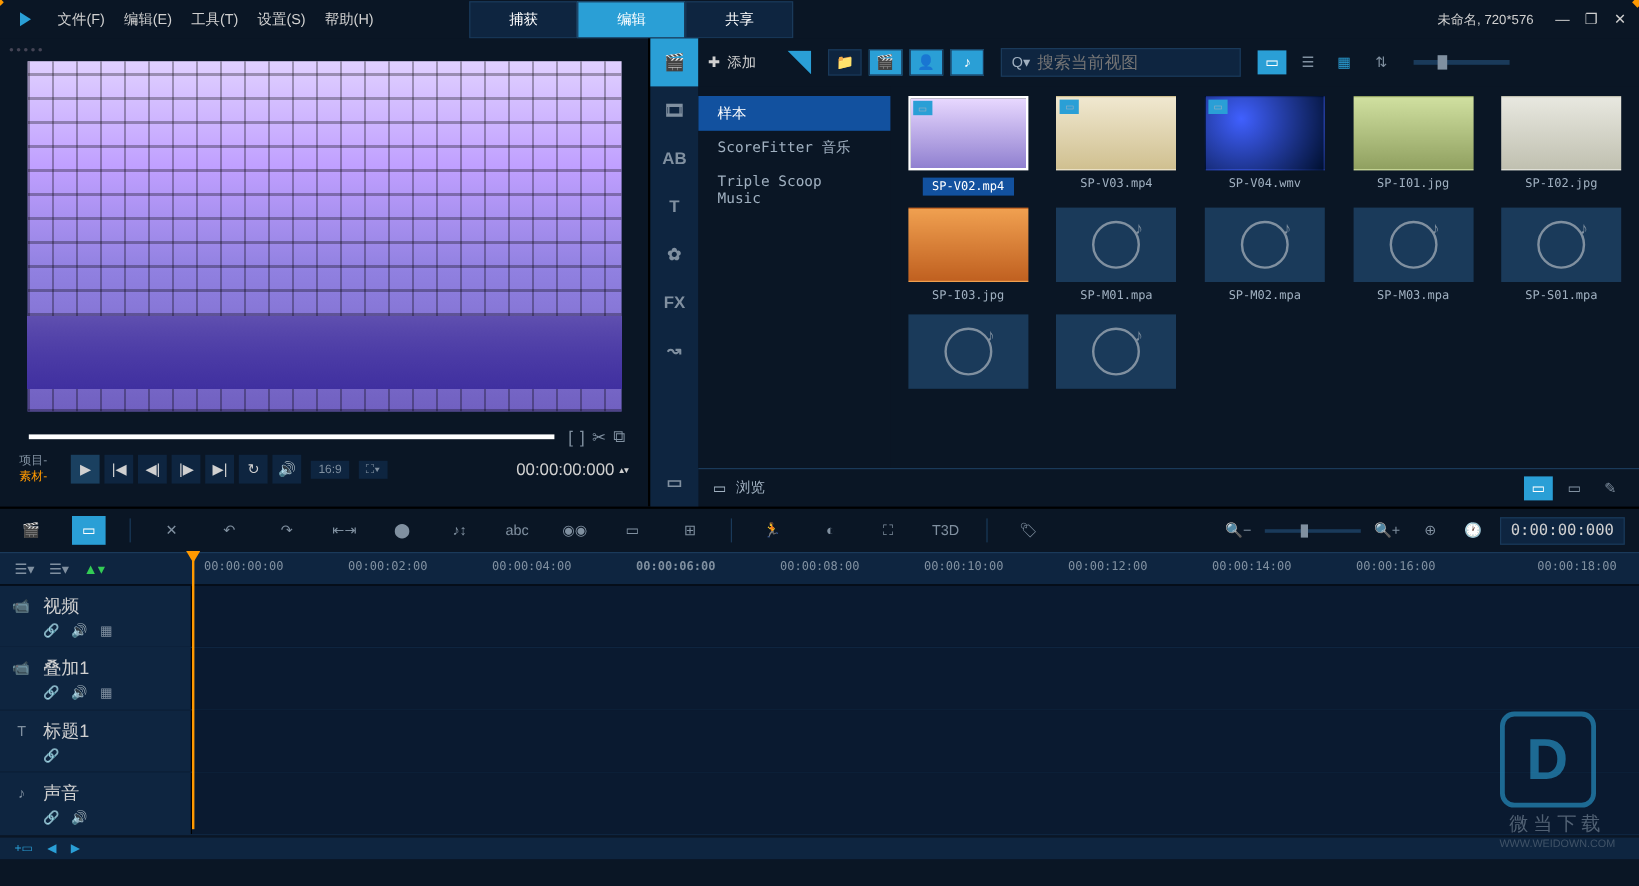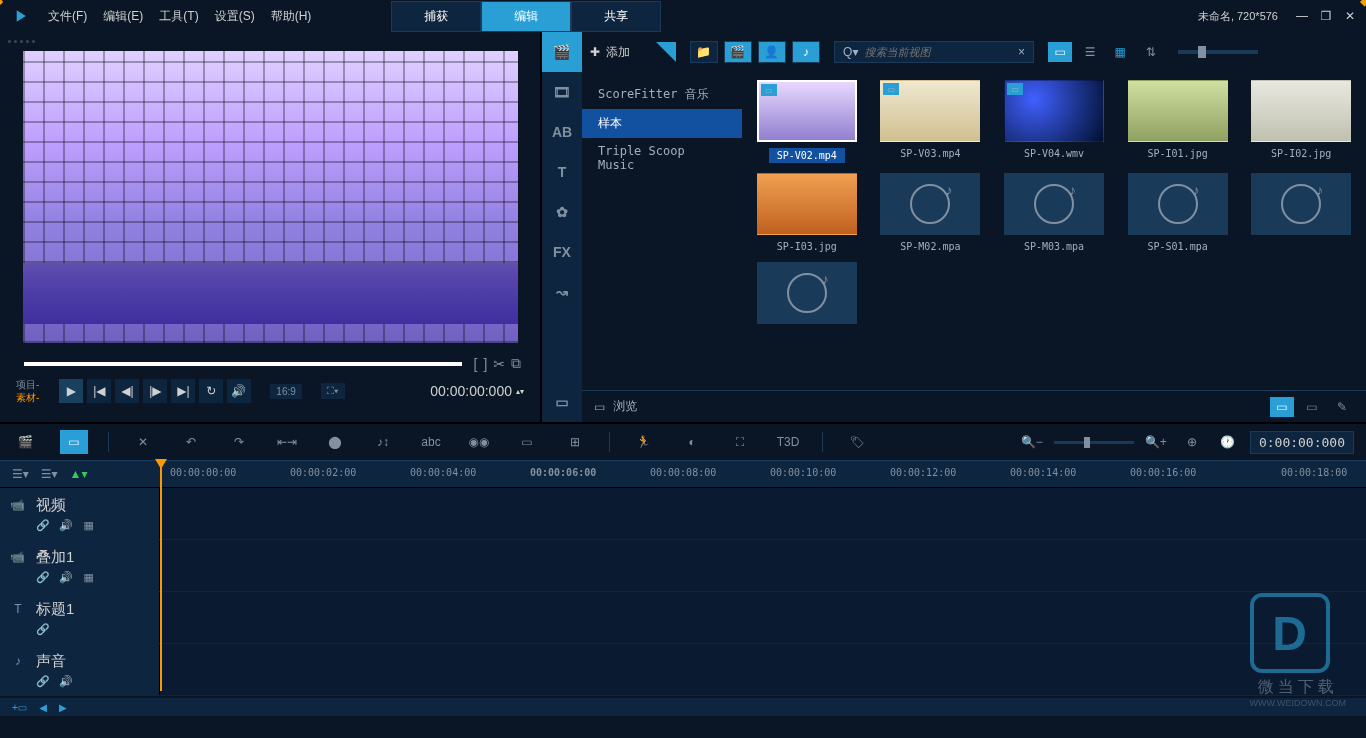--- a/index.html
+++ b/index.html
@@ -25,36 +25,36 @@
 .preview-seek{display:flex;align-items:center;margin:8px 8px 0}
 .seek-bar{flex:1;height:4px;background:#fff;margin:0 8px;position:relative}
 .seek-marker{position:absolute;top:-6px;width:12px;height:12px}
 .seek-marker.start{left:-6px;color:#f90}
 .seek-marker.end{right:-6px;color:#f90}
 .bracket-btn{color:#8090a0;font-size:14px;margin:0 3px;cursor:pointer}
 .transport{display:flex;align-items:center;padding:6px 8px;gap:4px}
 .transport-label{font-size:10px;color:#8090a0;line-height:1.3;margin-right:16px}
 .transport-btn{width:24px;height:24px;background:#0e2540;display:flex;align-items:center;justify-content:center;cursor:pointer;color:#d0d0d0}
 .play-btn{background:#1a4060}
-.dropdown-small{background:#0e2540;padding:2px 6px;font-size:10px;color:#8090a0;margin-left:15px}
+.dropdown-small{background:#0e2540;padding:2px 6px;font-size:10px;color:#8090a0;margin-left:4px}
 .timecode{margin-left:auto;font-family:monospace;color:#d0d0d0;font-size:14px;display:flex;align-items:center}
 .timecode-arrow{margin-left:4px;font-size:8px}
 .library-pane{flex:1;background:#0a1625;display:flex;border-left:2px solid #000}
 .lib-sidebar{width:40px;background:#0e2540;display:flex;flex-direction:column}
 .lib-side-btn{height:40px;display:flex;align-items:center;justify-content:center;cursor:pointer;color:#8090a0;font-size:14px;font-weight:bold}
 .lib-side-btn.active{background:#2a9fd6;color:#fff}
 .lib-side-btn.bottom{margin-top:auto}
 .lib-content{flex:1;display:flex;flex-direction:column}
 .lib-toolbar{height:40px;display:flex;align-items:center;padding:0 8px;gap:6px;background:#0a1625}
 .lib-add{display:flex;align-items:center;gap:6px;color:#d0d0d0;cursor:pointer;margin-right:20px}
 .corner-pin{width:20px;height:20px;background:#2a9fd6;clip-path:polygon(0 0,100% 0,100% 100%);margin-right:8px}
 .filter-btn{width:28px;height:22px;background:#0e2540;display:flex;align-items:center;justify-content:center;cursor:pointer;color:#8090a0;border:1px solid #1a3a5a}
 .filter-btn.active{background:#2a9fd6;color:#fff}
 .search-box{flex:1;max-width:200px;background:#0e2540;border:1px solid #1a3a5a;padding:3px 8px;display:flex;align-items:center;gap:6px;margin:0 8px}
-.search-input{background:transparent;border:none;color:#8090a0;flex:1;font-size:11px;font-style:italic;outline:none}
+.search-input{background:transparent;border:none;color:#8090a0;flex:1;font-size:14px;outline:none}
 .view-btn{width:24px;height:20px;display:flex;align-items:center;justify-content:center;cursor:pointer;color:#8090a0}
 .view-btn.active{background:#2a9fd6;color:#fff}
 .sort-btn{cursor:pointer;color:#8090a0;margin:0 8px}
 .zoom-slider{width:80px;height:4px;background:#1a3a5a;position:relative;margin:0 8px}
 .zoom-thumb{position:absolute;top:-4px;left:20px;width:8px;height:12px;background:#8090a0}
 .lib-main{flex:1;display:flex}
 .lib-tree{width:160px;background:#0a1625;padding:8px 0}
 .tree-item{padding:6px 16px;cursor:pointer;color:#a0b0c0;font-family:monospace;font-size:12px}
 .tree-item.active{background:#12519f;color:#fff}
 .lib-grid{flex:1;padding:8px;display:grid;grid-template-columns:repeat(5,1fr);gap:10px;align-content:start;overflow:auto}
@@ -212,22 +212,22 @@
         <div class="view-btn active">▭</div>
         <div class="view-btn">☰</div>
         <div class="view-btn" style="color:#2a9fd6">▦</div>
         <div class="sort-btn">⇅</div>
         <div class="zoom-slider">
             <div class="zoom-thumb"></div>
           </div>
       </div>
       <div class="lib-main">
         <div class="lib-tree">
+          <div class="tree-item active">样本</div>
           <div class="tree-item">ScoreFitter 音乐</div>
-          <div class="tree-item active">样本</div>
           <div class="tree-item">Triple Scoop Music</div>
         </div>
         <div class="lib-grid" id="media-grid">
             <div class="media-item selected">
               <div class="media-thumb thumb-grad1">
                 <div class="media-badge">▭</div>
               </div>
               <div class="media-label">SP-V02.mp4</div>
             </div>
             <div class="media-item">
@@ -246,20 +246,26 @@
               <div class="media-thumb thumb-grad4"></div>
               <div class="media-label">SP-I01.jpg</div>
             </div>
             <div class="media-item">
               <div class="media-thumb thumb-grad5"></div>
               <div class="media-label">SP-I02.jpg</div>
             </div>
             <div class="media-item">
               <div class="media-thumb thumb-grad6"></div>
               <div class="media-label">SP-I03.jpg</div>
+            </div>
+            <div class="media-item">
+              <div class="media-thumb ">
+                <div class="audio-icon"></div>
+              </div>
+              <div class="media-label">SP-M01.mpa</div>
             </div>
             <div class="media-item">
               <div class="media-thumb ">
                 <div class="audio-icon"></div>
               </div>
               <div class="media-label">SP-M02.mpa</div>
             </div>
             <div class="media-item">
               <div class="media-thumb ">
                 <div class="audio-icon"></div>

